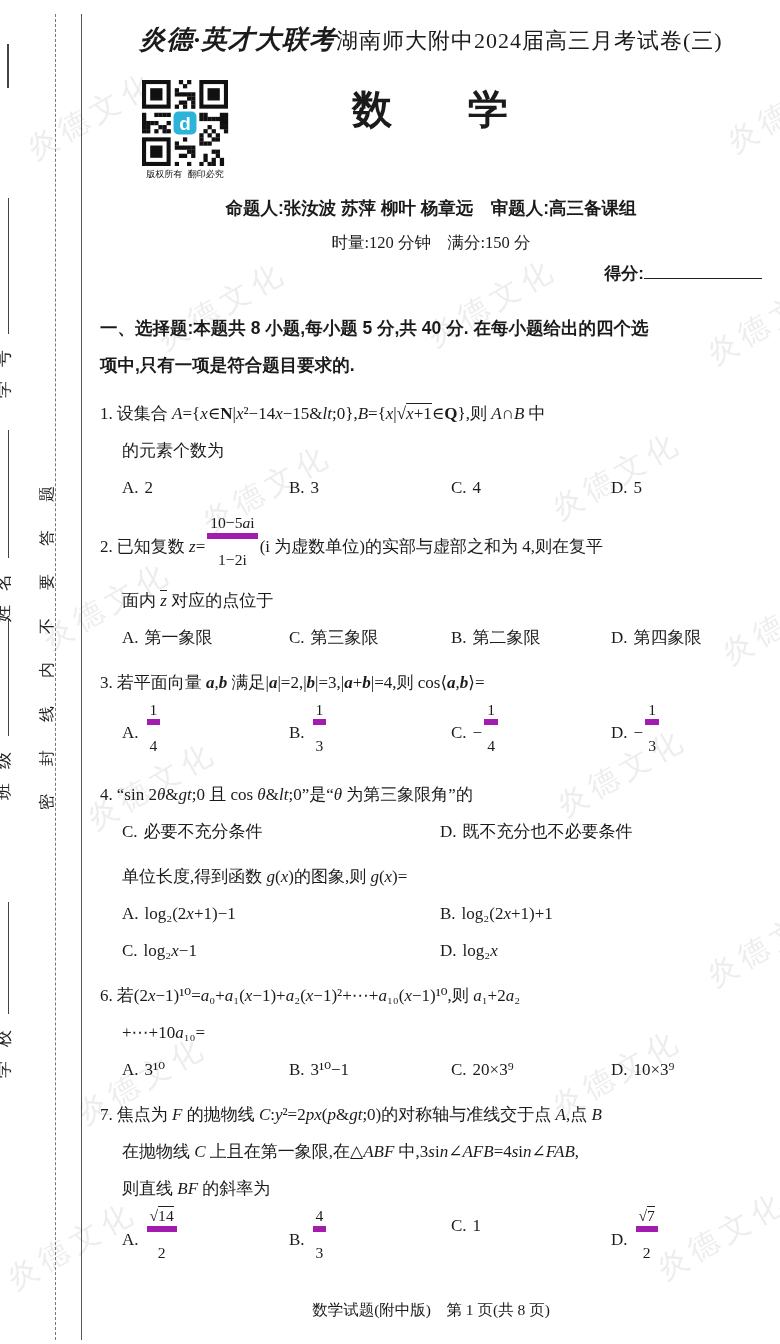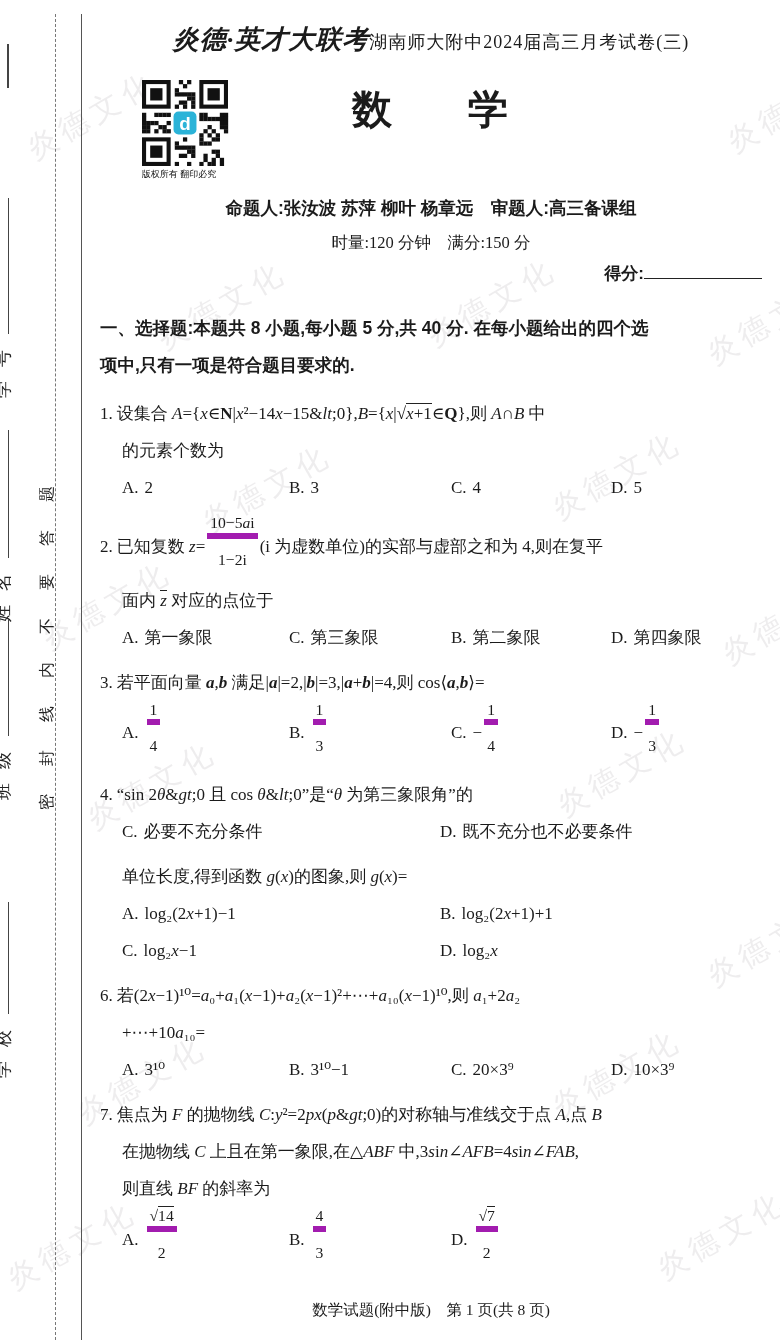--- a/index.html
+++ b/index.html
@@ -29,25 +29,25 @@
   
   .wm{
     font-family:"DejaVu Sans","Liberation Sans",sans-serif;
     font-size:30px;letter-spacing:6px;color:rgba(125,115,125,0.13);
     transform:rotate(-30deg);white-space:nowrap;pointer-events:none;
   }
   
   .content{left:100px;width:662px;}
   .brandline{top:22px;text-align:center;white-space:nowrap;font-size:22px;}
   .brand{font-weight:bold;font-size:26px;letter-spacing:1px;font-style:italic;}
-  .examtitle{font-size:18px;letter-spacing:1px;}
+  .examtitle{font-size:22px;letter-spacing:1px;}
   .qrwrap{left:140px;top:80px;width:90px;}
   .qrwrap svg{display:block;width:90px;height:86px;}
-  .qrcaption{left:132px;top:168px;width:94px;text-align:center;font-size:9px;
-    font-family:Liberation Sans, sans-serif;color:#111;white-space:nowrap;}
+  .qrcaption{left:138px;top:168px;width:94px;text-align:center;font-size:9px;
+    font-family:Liberation Mono, monospace;color:#111;white-space:nowrap;}
   .subject{top:82px;display:flex;justify-content:center;gap:74px;
     font-size:40px;font-weight:bold;letter-spacing:2px;}
   .setters{top:196px;text-align:center;font-size:17.5px;font-weight:bold;
     font-family:"Liberation Sans","DejaVu Sans",sans-serif;white-space:nowrap;}
   .duration{top:232px;text-align:center;font-size:16.5px;white-space:nowrap;}
   .scoreline{top:262px;text-align:right;font-size:17px;white-space:nowrap;}
   .scoreline .slabel{font-weight:bold;font-family:"Liberation Sans","DejaVu Sans",sans-serif;}
   .scoreline .sblank{display:inline-block;width:118px;border-bottom:1px solid #222;height:16px;}
   
   .section{top:310px;font-weight:bold;font-size:17.5px;line-height:37px;
@@ -291,18 +291,19 @@
         <span><span class="olabel">D.</span><span>10×3⁹</span></span>
       </div>
     </div>
     <div class="question">
       <div class="stem-line"><span class="qnum">7.</span>焦点为 <i>F</i> 的抛物线 <i>C</i>:<i>y</i>²=2<i>p</i><i>x</i>(<i>p</i>&amp;<i>g</i><i>t</i>;0)的对称轴与准线交于点 <i>A</i>,点 <i>B</i></div>
       <div class="stem-line cont">在抛物线 <i>C</i> 上且在第一象限,在△<i>A</i><i>B</i><i>F</i> 中,3<i>s</i>i<i>n</i>∠<i>A</i><i>F</i><i>B</i>=4<i>s</i>i<i>n</i>∠<i>F</i><i>A</i><i>B</i>,</div>
       <div class="stem-line cont">则直线 <i>B</i><i>F</i> 的斜率为</div>
       <div class="optrow c4">
         <span><span class="olabel">A.</span><span><span class="frac"><span class="num"><span class="rt">√</span><span class="ol">14</span></span><span class="den">2</span></span></span></span>
         <span><span class="olabel">B.</span><span><span class="frac"><span class="num">4</span><span class="den">3</span></span></span></span>
+        <span><span class="olabel">C.</span><span>1</span></span>
         <span><span class="olabel">D.</span><span><span class="frac"><span class="num"><span class="rt">√</span><span class="ol">7</span></span><span class="den">2</span></span></span></span>
       </div>
     </div>
   </div>
 
 <div class="abs content footer">数学试题(附中版)　第 1 页(共 8 页)</div>
 
 </body></html>

